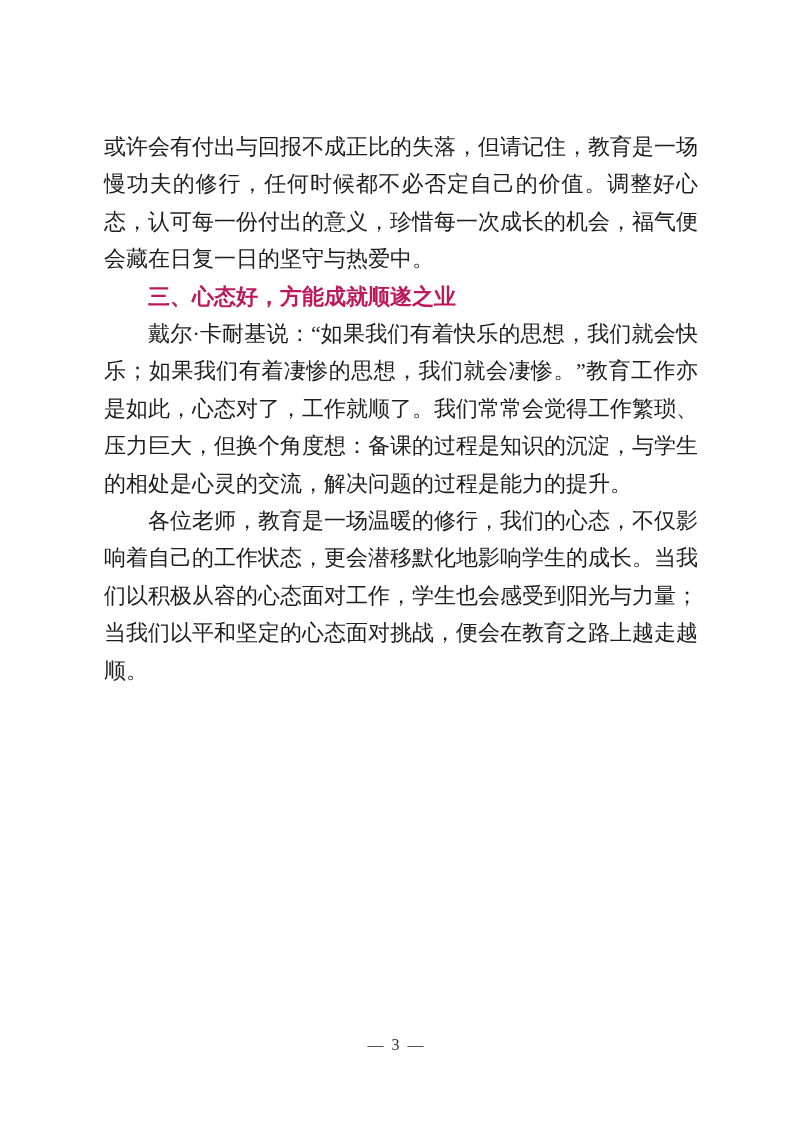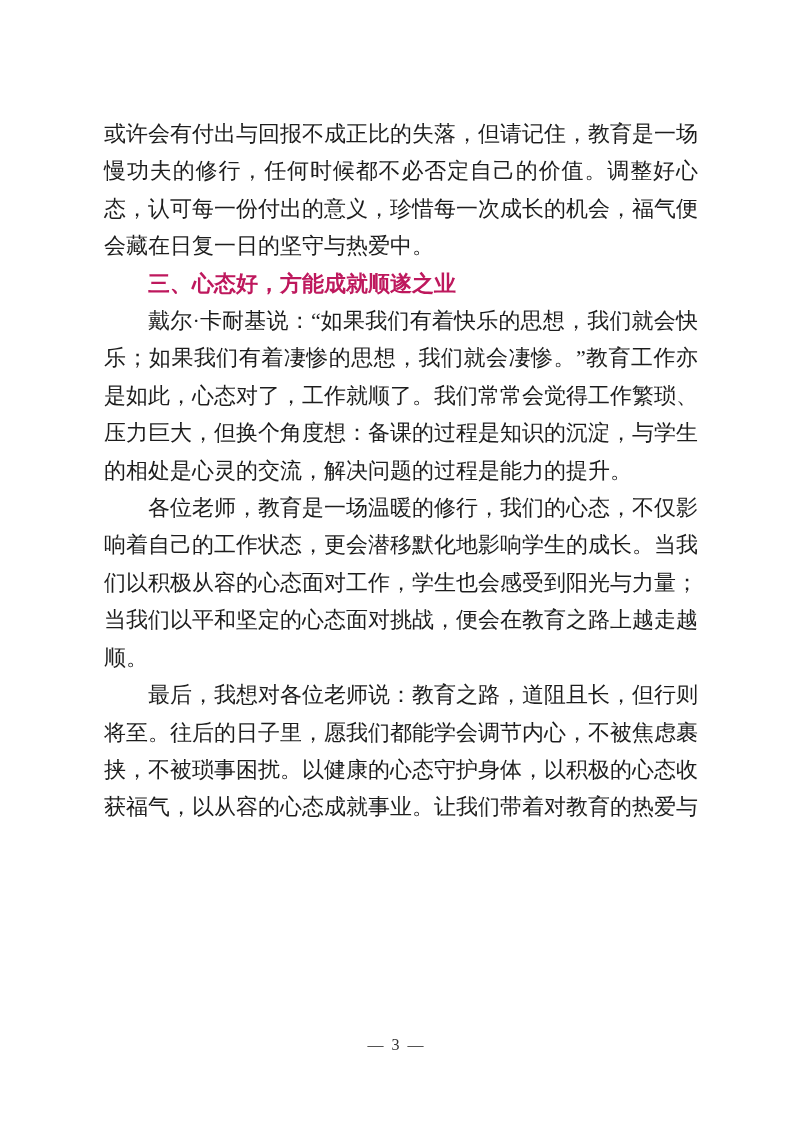--- a/index.html
+++ b/index.html
@@ -11,21 +11,21 @@
     position: relative;
     width: 793px;
     height: 1122px;
     background: #ffffff;
     overflow: hidden;
     font-family: "Liberation Serif", serif;
   }
   .content {
     position: absolute;
     left: 104px;
-    top: 115px;
+    top: 128px;
     width: 594px;
     font-size: 22px;
     line-height: 37.4px;
     text-align: justify;
     text-justify: inter-ideograph;
     color: #1d1d1d;
     word-break: break-all;
   }
   .content p {
     margin: 0;
@@ -55,17 +55,16 @@
 </style>
 </head>
 <body>
 
 <div class="page">
   <div class="content">
     <p class="continuation">或许会有付出与回报不成正比的失落，但请记住，教育是一场慢功夫的修行，任何时候都不必否定自己的价值。调整好心态，认可每一份付出的意义，珍惜每一次成长的机会，福气便会藏在日复一日的坚守与热爱中。</p>
     <p class="heading">三、心态好，方能成就顺遂之业</p>
     <p>戴尔·卡耐基说：“如果我们有着快乐的思想，我们就会快乐；如果我们有着凄惨的思想，我们就会凄惨。”教育工作亦是如此，心态对了，工作就顺了。我们常常会觉得工作繁琐、压力巨大，但换个角度想：备课的过程是知识的沉淀，与学生的相处是心灵的交流，解决问题的过程是能力的提升。</p>
     <p>各位老师，教育是一场温暖的修行，我们的心态，不仅影响着自己的工作状态，更会潜移默化地影响学生的成长。当我们以积极从容的心态面对工作，学生也会感受到阳光与力量；当我们以平和坚定的心态面对挑战，便会在教育之路上越走越顺。</p>
-    <p>最后，我想对各位老师说：教育之路，道阻且长，但行则将至。往后的日子里，愿我们都能学会调节内心，不被焦虑裹挟，不被琐事困扰。以健康的心态守护身体，以积极的心态收获福气，以从容的心态成就事业。让我们带着对教育的热爱与</p>
   </div>
 
   <div class="footer">— 3 —</div>
 </div>
 
 </body></html>

